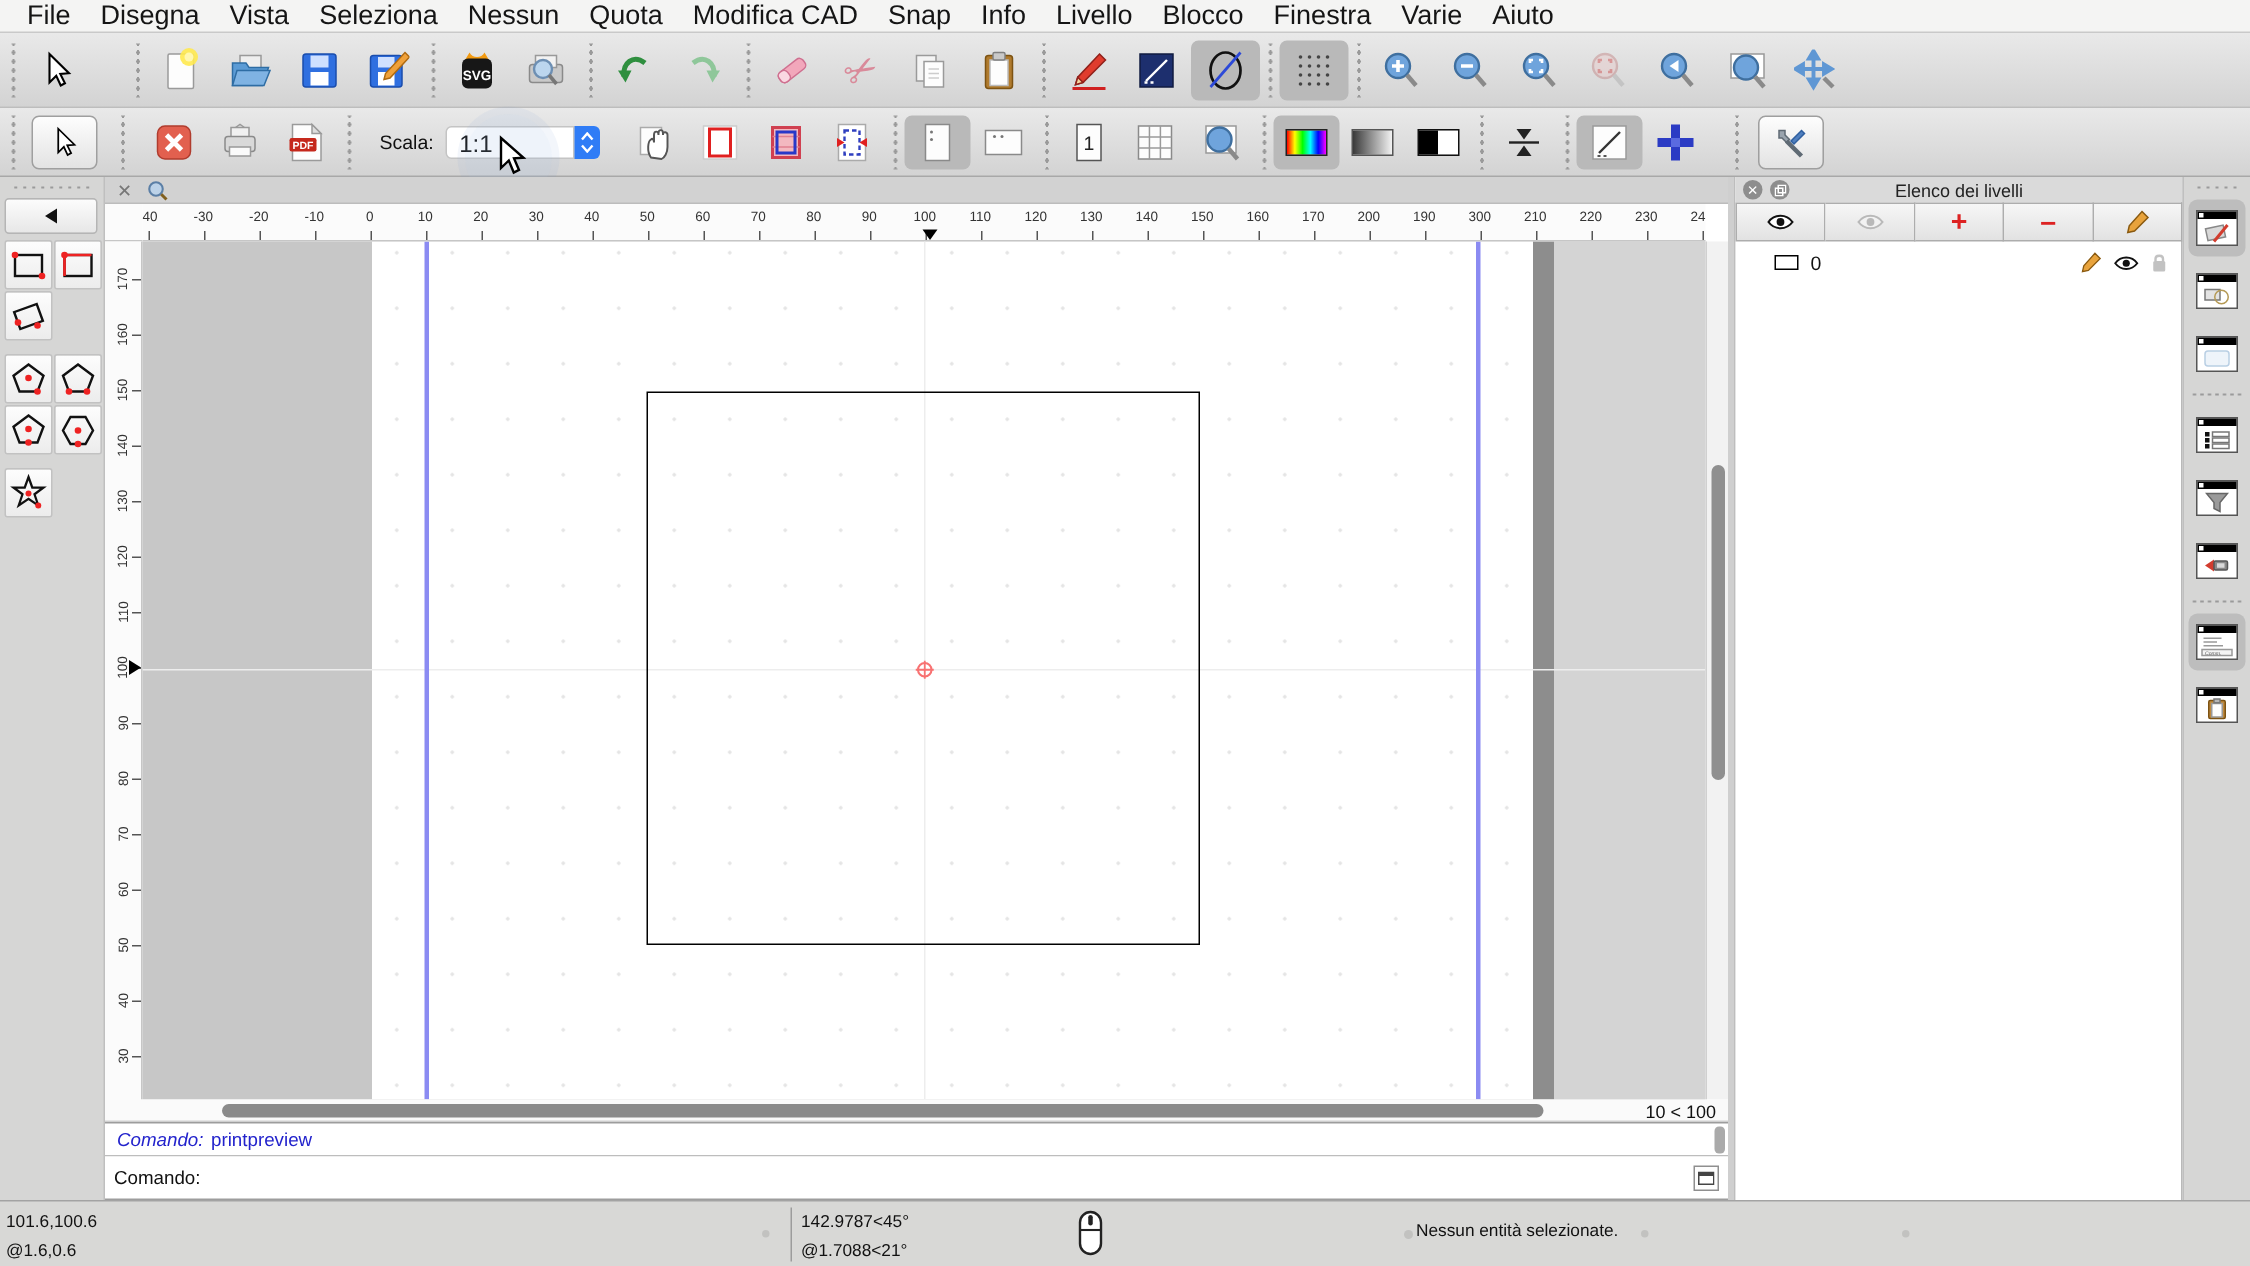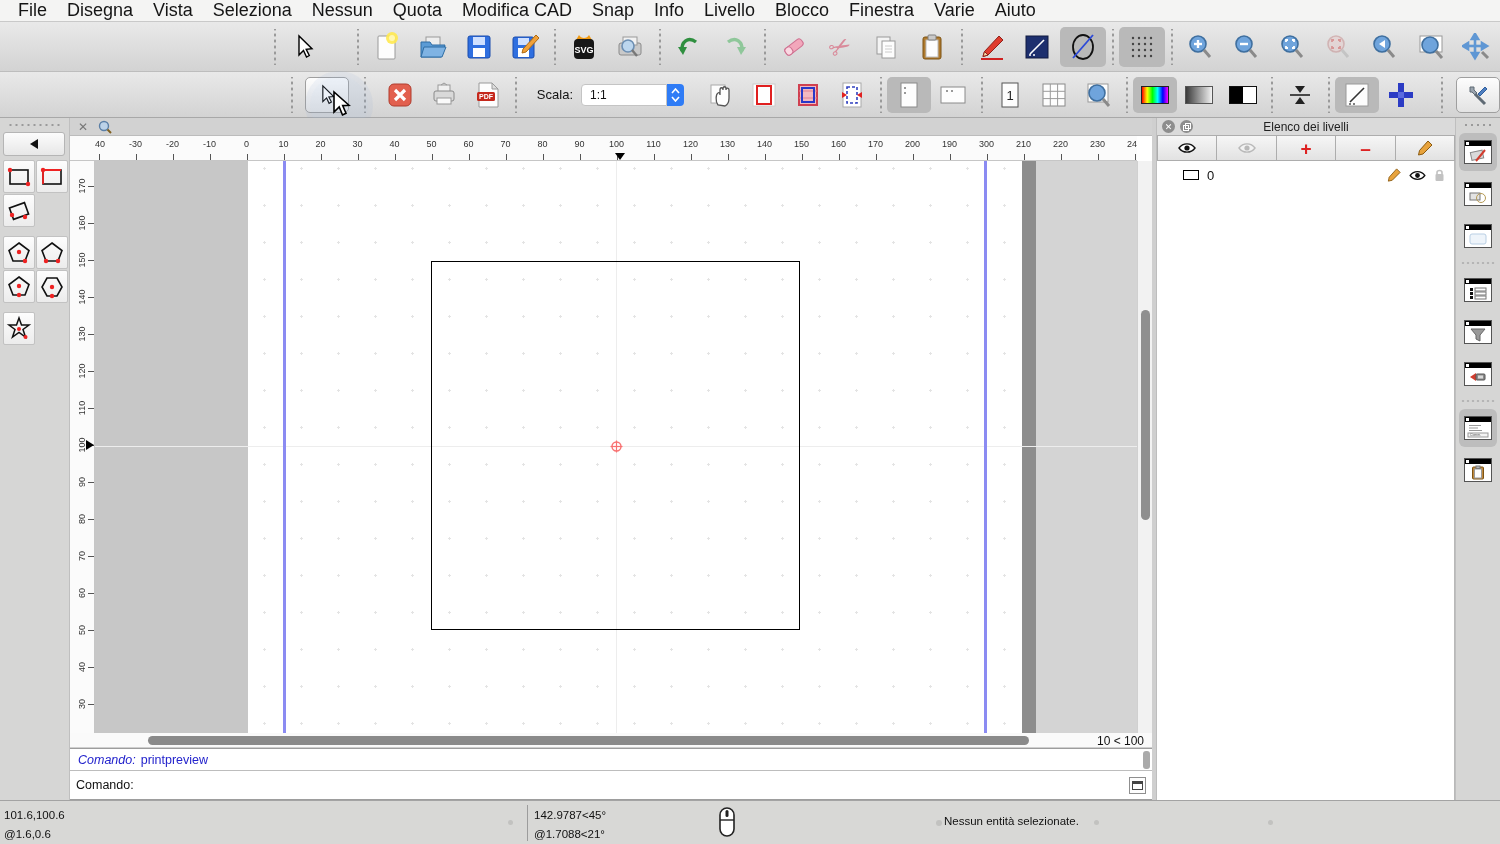--- a/index.html
+++ b/index.html
@@ -7,35 +7,35 @@
   body { font-family:"Liberation Sans", sans-serif; font-size:13px; color:#111; background:#d8d8d6; }
   #app { position:relative; width:1500px; height:844px; }
 
   
   .menubar { position:absolute; left:0; top:0; width:1500px; height:22px; background:#f4f4f3;
              border-bottom:1px solid #c9c9c9; display:flex; align-items:center; padding-left:8px; }
   .menu-item { padding:0 10px; font-size:18px; color:#151515; cursor:default; }
 
   
   .toolbar { position:absolute; left:0; width:1500px; background:linear-gradient(#e9e9e9,#d3d3d3);
-             display:flex; align-items:center;justify-content:flex-end; }
+             display:flex; align-items:center; }
   #toolbar1 { top:22px; height:50px; border-bottom:1px solid #bdbdbd; }
   #toolbar2 { top:72px; height:46px; border-bottom:1px solid #a8a8a8; }
   .tb-btn { width:46px; height:40px; display:flex; align-items:center; justify-content:center;
             border-radius:5px; flex:none; }
   #toolbar2 .tb-btn { width:44px; height:36px; }
   .tb-btn.sel { background:#b9b9b9; }
   .tb-btn.framed { border:1px solid #9f9f9f; background:linear-gradient(#fdfdfd,#e3e3e3); width:42px; height:30px; border-radius:5px; }
   .sep { width:9px; height:36px; flex:none; margin:0 2px;
          background-image:radial-gradient(#9a9a9a 1px, transparent 1.2px);
          background-size:4px 6px; background-position:center; background-repeat:repeat-y; }
   .tb-label { font-size:13px; color:#111; margin:0 8px 0 14px; }
   .combo { display:flex; align-items:center; }
   .combo-field { width:86px; height:22px; background:#fff; border:1px solid #c4c4c4; border-radius:4px 0 0 4px;
-                 font-size:12px; padding:3px 0 0 8px; color:#111; }
+                 font-size:16px; padding:3px 0 0 8px; color:#111; }
   .combo-step { width:17px; height:22px; background:#2f7cf6; border-radius:0 4px 4px 0; display:flex;
                 flex-direction:column; align-items:center; justify-content:center; gap:2px; }
   .combo-step svg { display:block; }
 
   .glyph { font-size:22px; line-height:1; }
 
   
   .click-halo { position:absolute; left:310px; top:76px; width:58px; height:58px; border-radius:50%;
                 background:rgba(150,180,225,.16); box-shadow:0 0 0 5px rgba(140,170,220,.10); pointer-events:none; }
   .mouse-cursor { position:absolute; left:331px; top:90px; pointer-events:none; z-index:50; }

